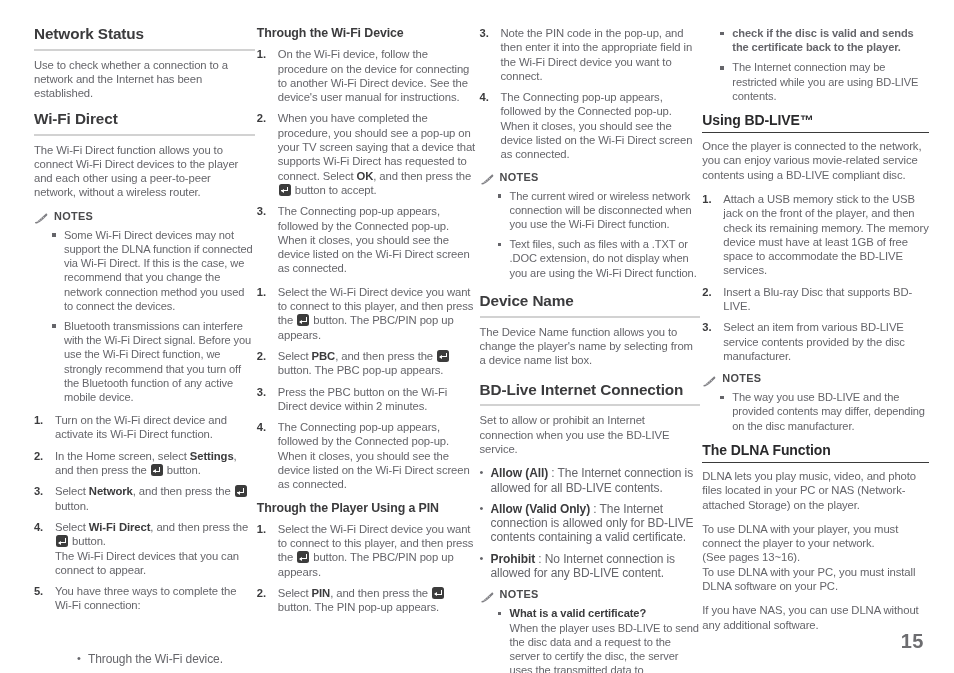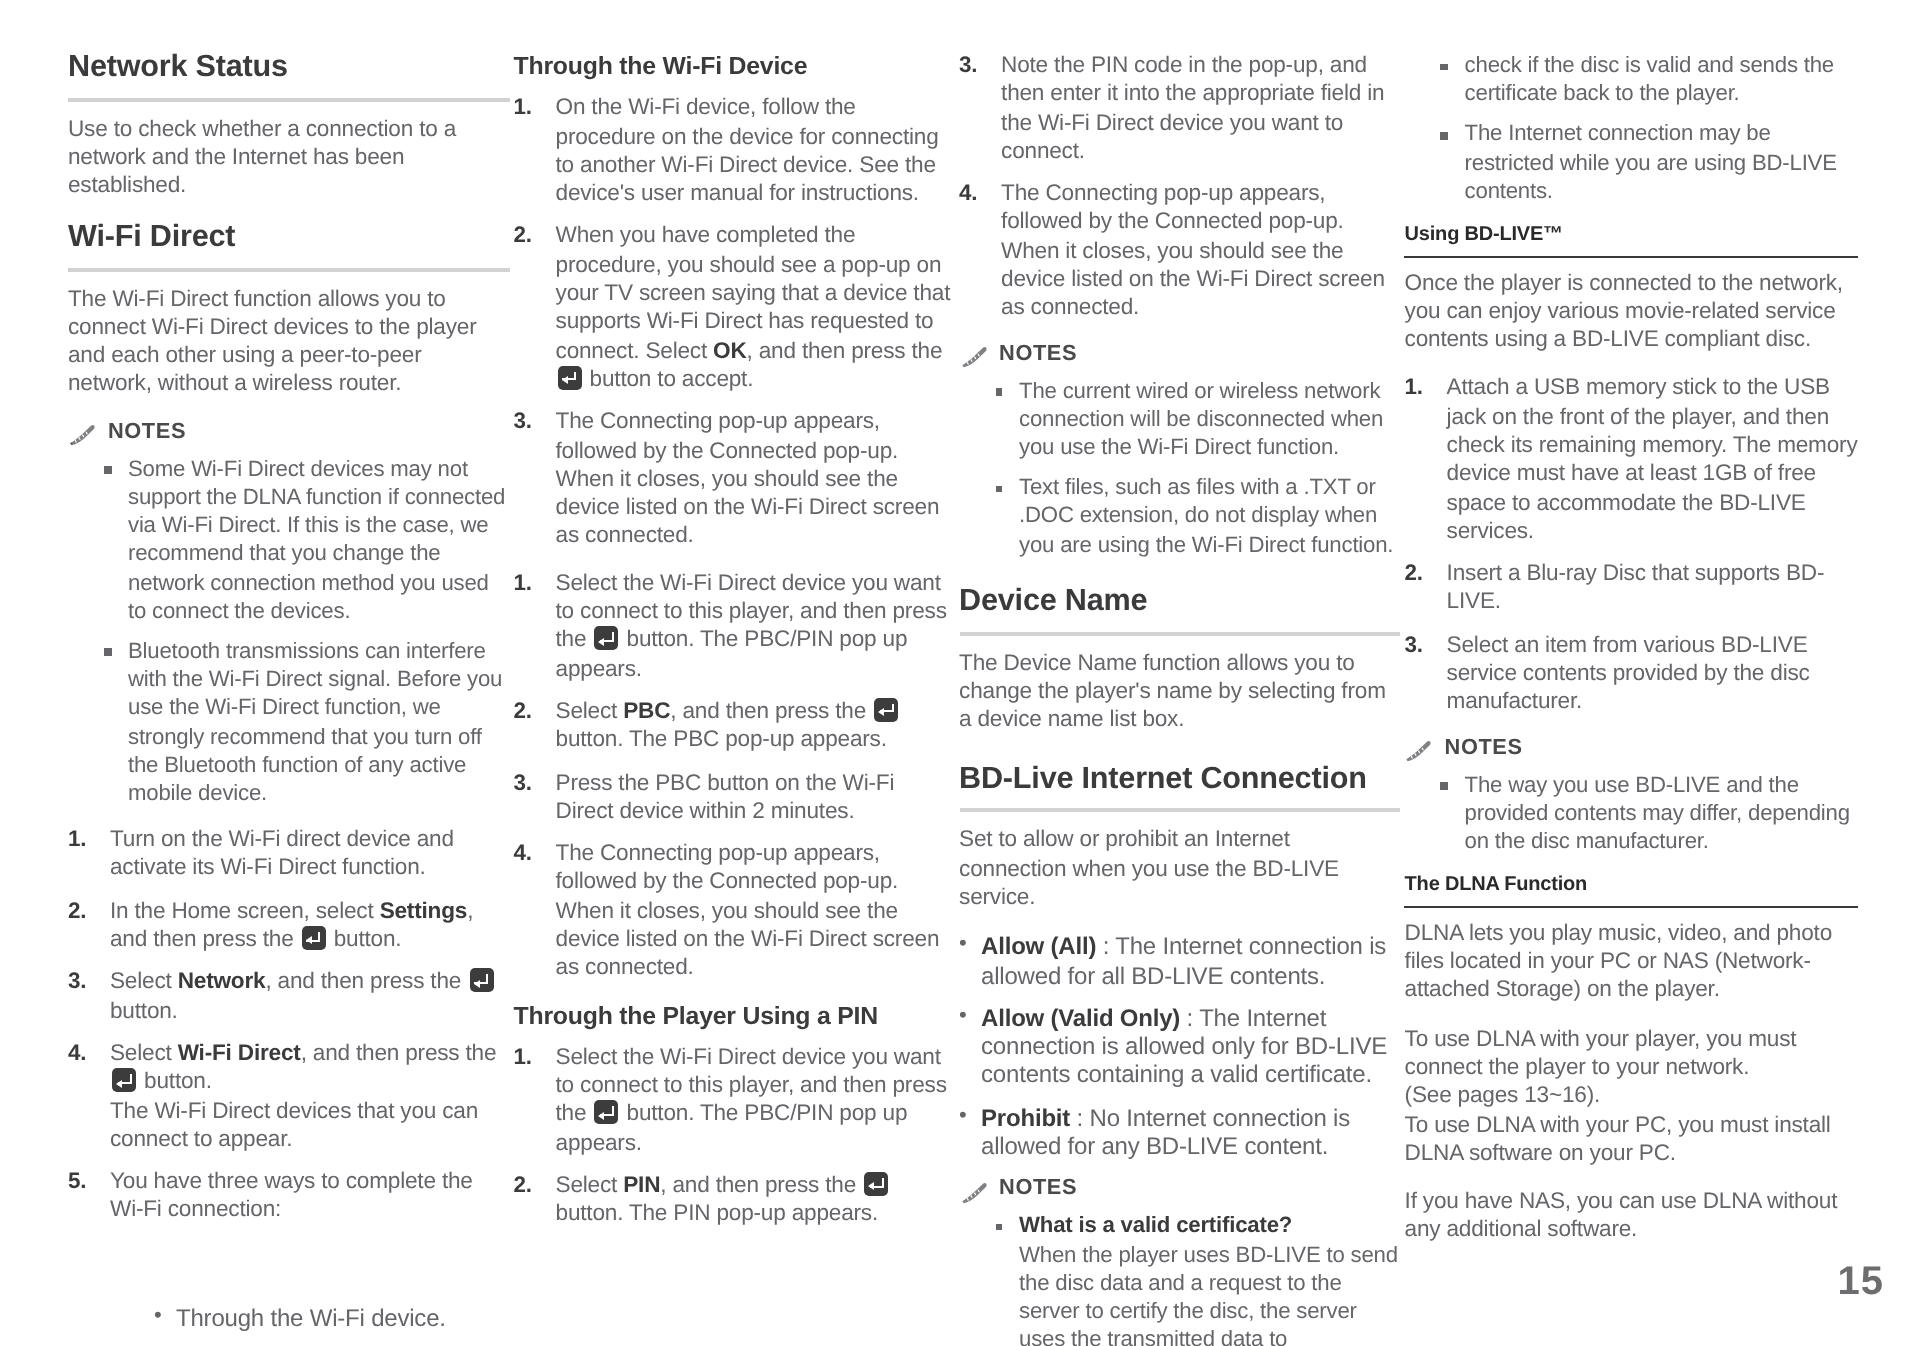--- a/index.html
+++ b/index.html
@@ -48,21 +48,21 @@
   h3.sub {
     font-size: 12.4px;
     font-weight: bold;
     color: #3b3b3d;
     margin: 0 0 7px 0;
     padding: 0;
     line-height: 1.15;
     letter-spacing: -0.1px;
   }
   h3.ruled {
-    font-size: 10px;
+    font-size: 14px;
     font-weight: bold;
     color: #2a2a2c;
     margin: 0 0 6px 0;
     padding: 0 0 4px 0;
     border-bottom: 1.4px solid #3a3a3a;
     line-height: 1.15;
     letter-spacing: -0.1px;
   }
 
   
@@ -178,21 +178,21 @@
     width: 0; height: 0;
     border-top: 2.4px solid transparent;
     border-bottom: 2.4px solid transparent;
     border-right: 3px solid #fff;
   }
 
   b, strong { color: #3b3b3d; font-weight: bold; }
 
   .pagenum {
     position: absolute;
-    right: 12px;
+    right: 30px;
     bottom: 20px;
     font-size: 20px;
     font-weight: bold;
     color: #6d6d70;
     letter-spacing: 0.5px;
   }
   .spacer-sm { height: 4px; }
 </style>
 </head>
 <body>
@@ -307,21 +307,21 @@
         <span class="label">NOTES</span>
       </div>
       <ul class="sqlist">
         <li><b>What is a valid certificate?</b><br><span>When the player uses BD-LIVE to send the disc data and a request to the server to certify the disc, the server uses the transmitted data to</span></li>
       </ul>
     </div>
 
     <div class="col col-4">
 
       <ul class="sqlist">
-        <li style="list-style:none;padding-left:12px;"><span>check if the disc is valid and sends the certificate back to the player.</span></li>
+        <li style="list-style:none;padding-left:12px;font-weight:bold;"><span>check if the disc is valid and sends the certificate back to the player.</span></li>
         <li>The Internet connection may be restricted while you are using BD-LIVE contents.</li>
       </ul>
 
       <h3 class="ruled">Using BD-LIVE™</h3>
       <p class="body">Once the player is connected to the network, you can enjoy various movie-related service contents using a BD-LIVE compliant disc.</p>
 
       <ol class="numlist">
         <li><span class="num">1.</span><span>Attach a USB memory stick to the USB jack on the front of the player, and then check its remaining memory. The memory device must have at least 1GB of free space to accommodate the BD-LIVE services.</span></li>
         <li><span class="num">2.</span><span>Insert a Blu-ray Disc that supports BD-LIVE.</span></li>
         <li><span class="num">3.</span><span>Select an item from various BD-LIVE service contents provided by the disc manufacturer.</span></li>

